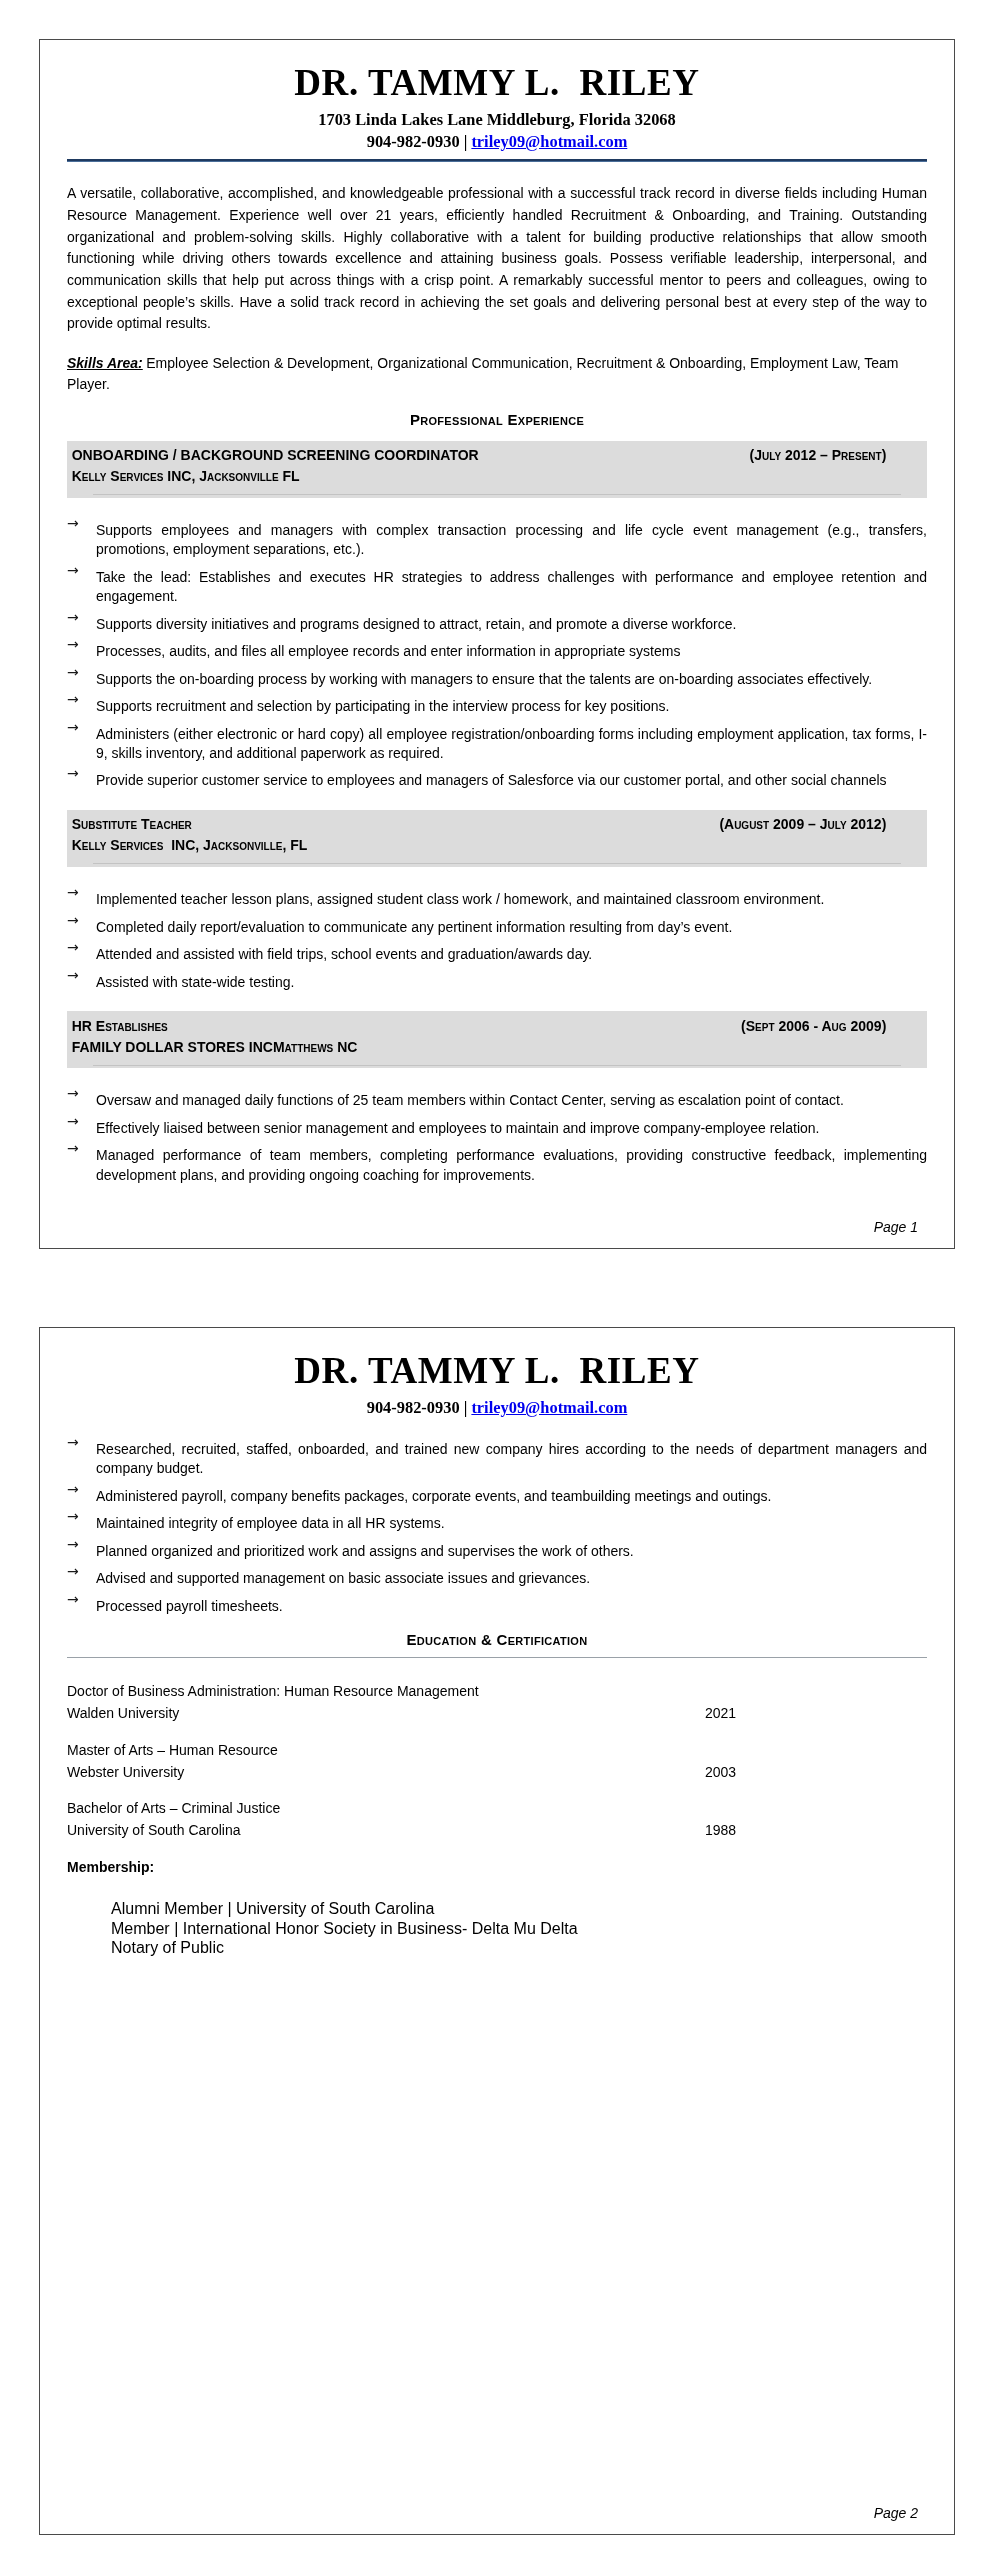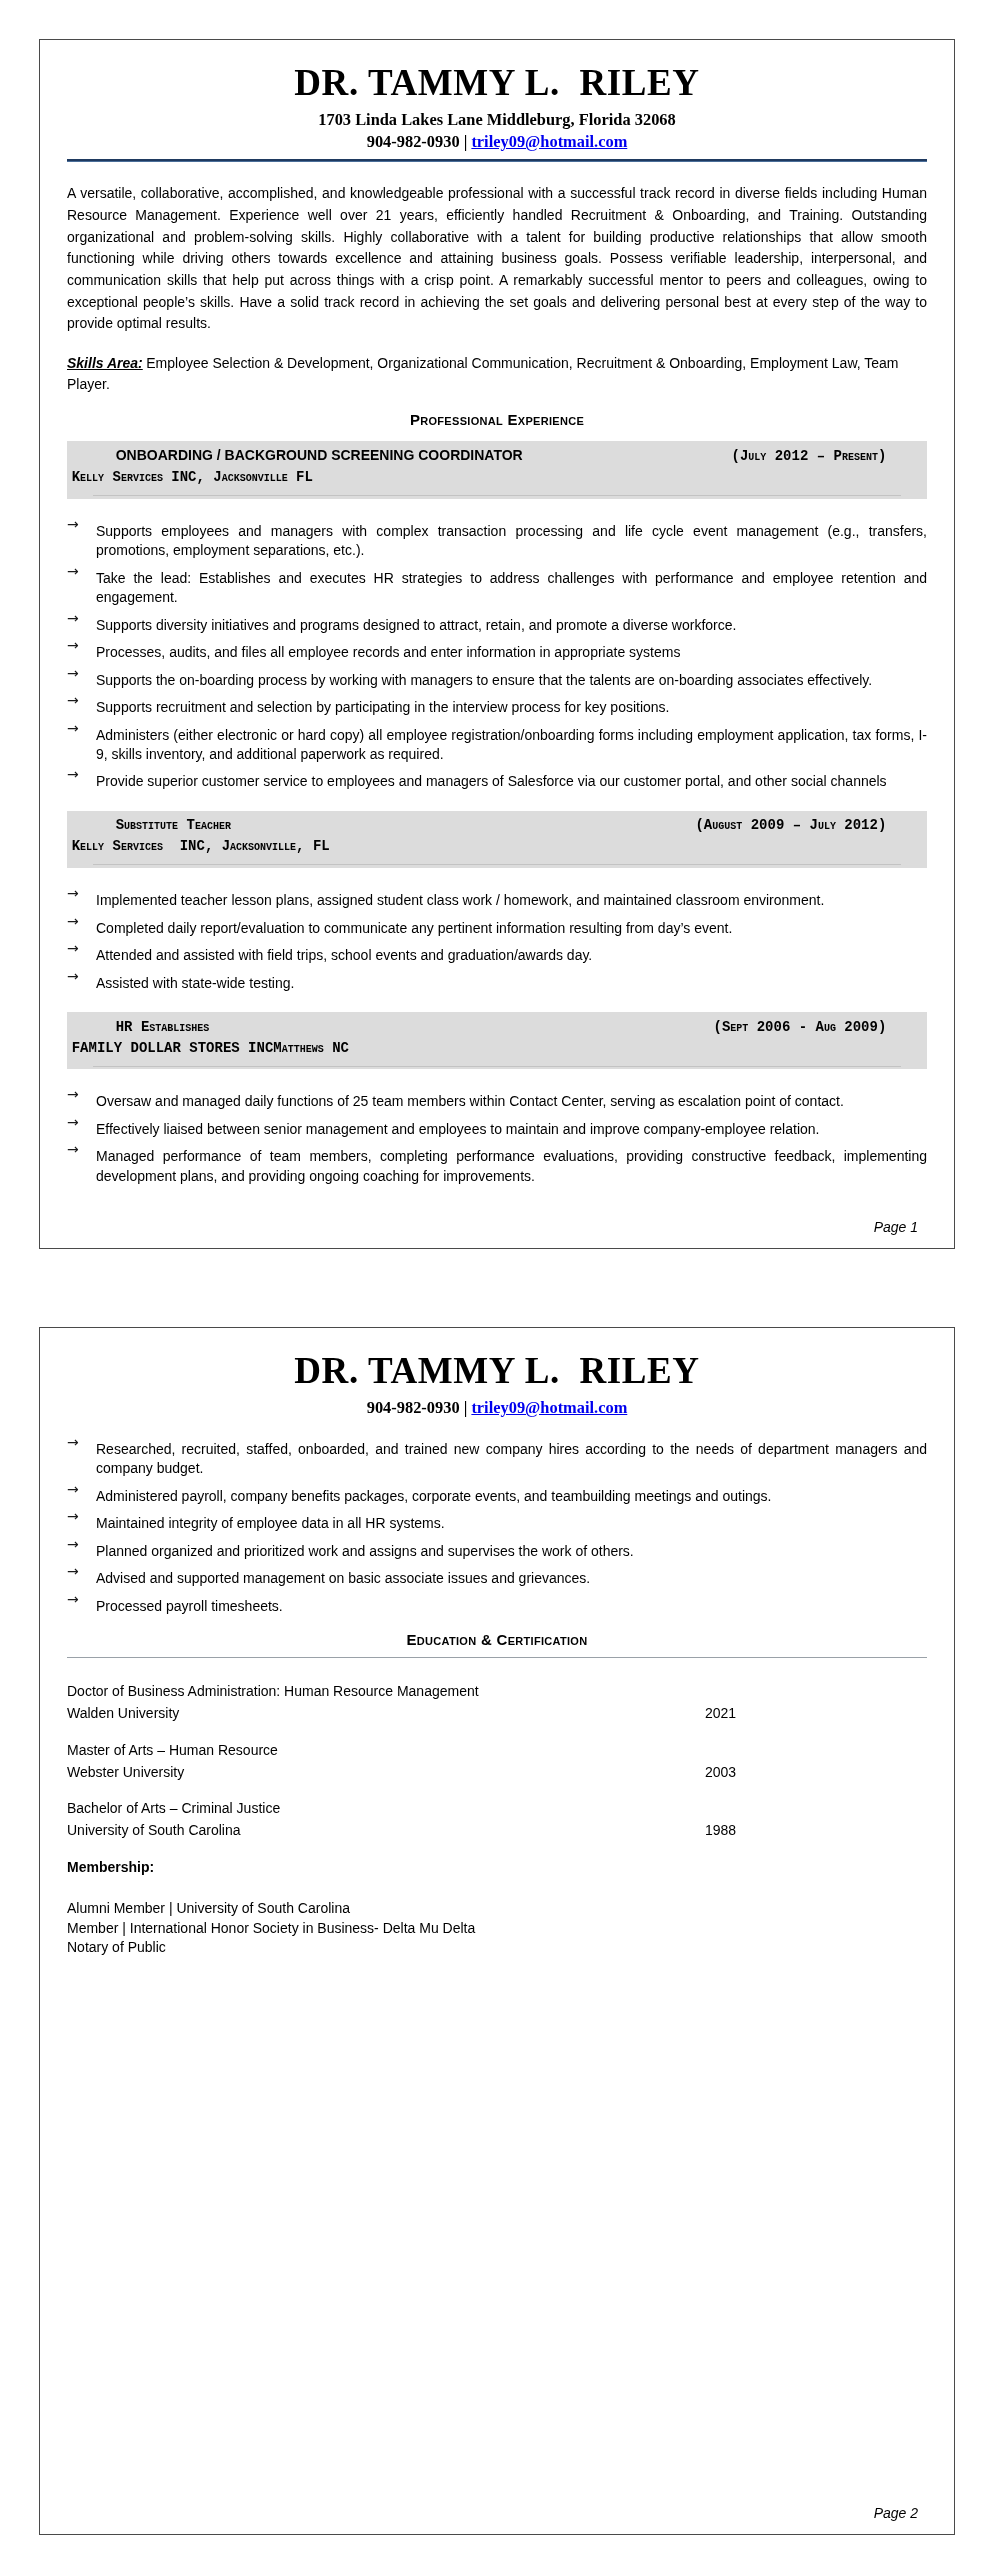--- a/index.html
+++ b/index.html
@@ -50,22 +50,22 @@
   
   .job-block {
     margin-top:10.5px; background:var(--job-header-bg,#dcdcdc);
     padding:4.7px 4.7px 1.2px 4.7px;
   }
   .job-block.later { margin-top:19px; }
   .job-title-row {
     display:flex; justify-content:space-between; align-items:baseline;
     padding-right:36px; font-weight:bold; font-size:14px; line-height:21px;
   }
-  .job-title { white-space:pre-wrap;margin-left:44px; }
-  .job-title.smallcaps, .job-dates, .job-company { font-variant:small-caps;font-family:Liberation Mono, monospace; }
+  .job-title { white-space:pre-wrap; }
+  .job-title.smallcaps, .job-dates, .job-company { font-variant:small-caps; }
   .job-dates { font-weight:bold; white-space:pre-wrap; }
   .job-company { font-weight:bold; font-size:14px; line-height:21px; white-space:pre-wrap; }
   .job-rule { border-top:1.2px solid var(--job-header-line,#c3c3c3); margin:7px 21px 1.2px 21px; }
 
   
   .bullets { margin-top:16.4px; }
   .bullet { display:flex; font-size:14px; line-height:19.3px; margin-bottom:1.2px; }
   .bullet .arrow { width:29px; flex:0 0 29px; font-family:"DejaVu Sans",sans-serif; color:#1a1a1a; }
   .bullet .btxt { flex:1; text-align:justify;margin-top:7px; }
 
@@ -73,21 +73,21 @@
   .p2-bullets { margin-top:14px; }
   .edu-rule {
     margin-top:7px; height:1.2px; background:var(--edu-rule-dark,#39434d);
     border-bottom:0.6px solid #9aa1a8;
   }
   .education { margin-top:23.4px; font-size:14px; line-height:21.7px; }
   .edu-entry { margin-bottom:15px; }
   .edu-school-row { position:relative; }
   .edu-year { position:absolute; left:638px; top:0; }
   .membership-label { margin-top:14px; font-weight:bold; font-size:14px; line-height:21.7px; }
-  .member-list { margin-top:21px; font-size:14px; line-height:19.3px; }
+  .member-list { margin-top:21px; font-size:16px; line-height:19.3px;margin-left:44px; }
 
   .page-label {
     position:absolute; right:36px; bottom:13px;
     font-style:italic; font-size:14px;
   }
 </style>
 </head>
 <body>
 
 <div class="page page-1">

